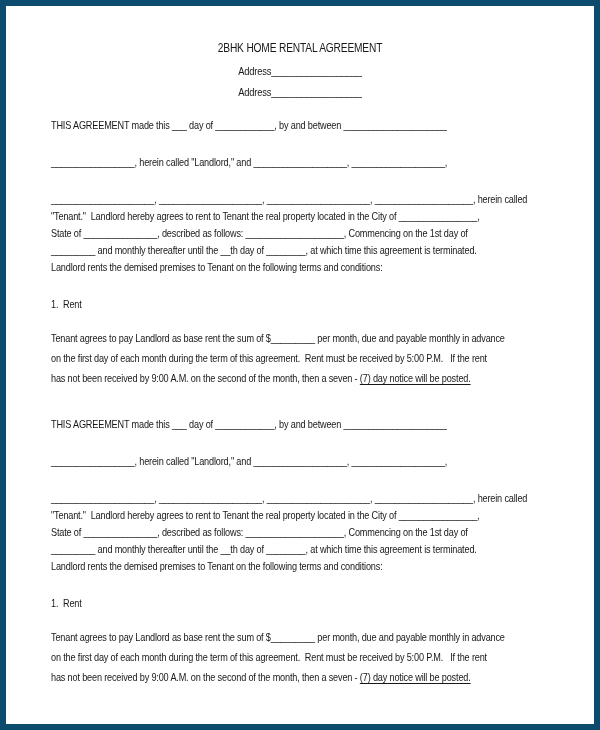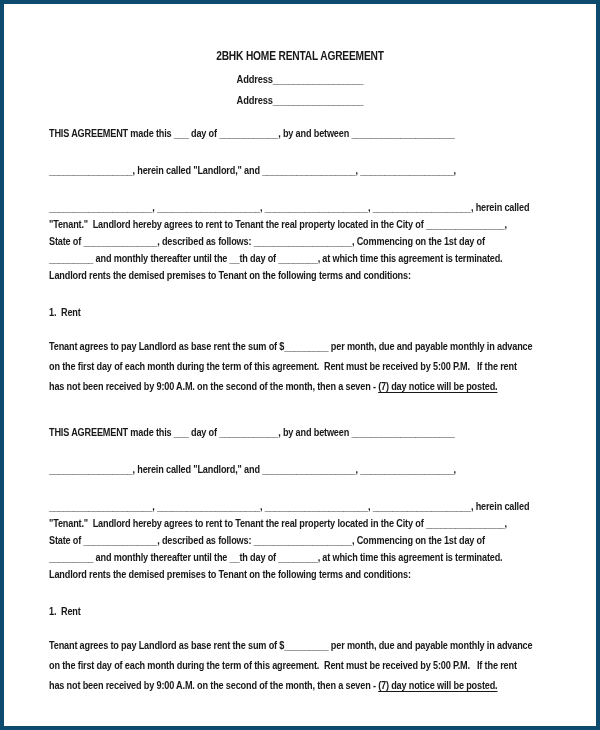--- a/index.html
+++ b/index.html
@@ -6,26 +6,26 @@
     margin: 0;
     padding: 0;
     background: #ffffff;
   }
   .page {
     position: relative;
     width: 600px;
     height: 730px;
     box-sizing: border-box;
     background: #ffffff;
-    border: 4px solid #0c4a6e;
+    border: 6px solid #0c4a6e;
     overflow: hidden;
     font-family: "Liberation Sans", sans-serif;
-    font-weight: bold;
+    font-weight: normal;
     color: #181818;
-    padding-top: 45px;
+    padding-top: 35px;
   }
   .header {
     text-align: center;
   }
   .doc-title {
     font-size: 12px;
     line-height: 14px;
     letter-spacing: -0.2px;
     white-space: pre;
     transform: scaleX(0.85);

